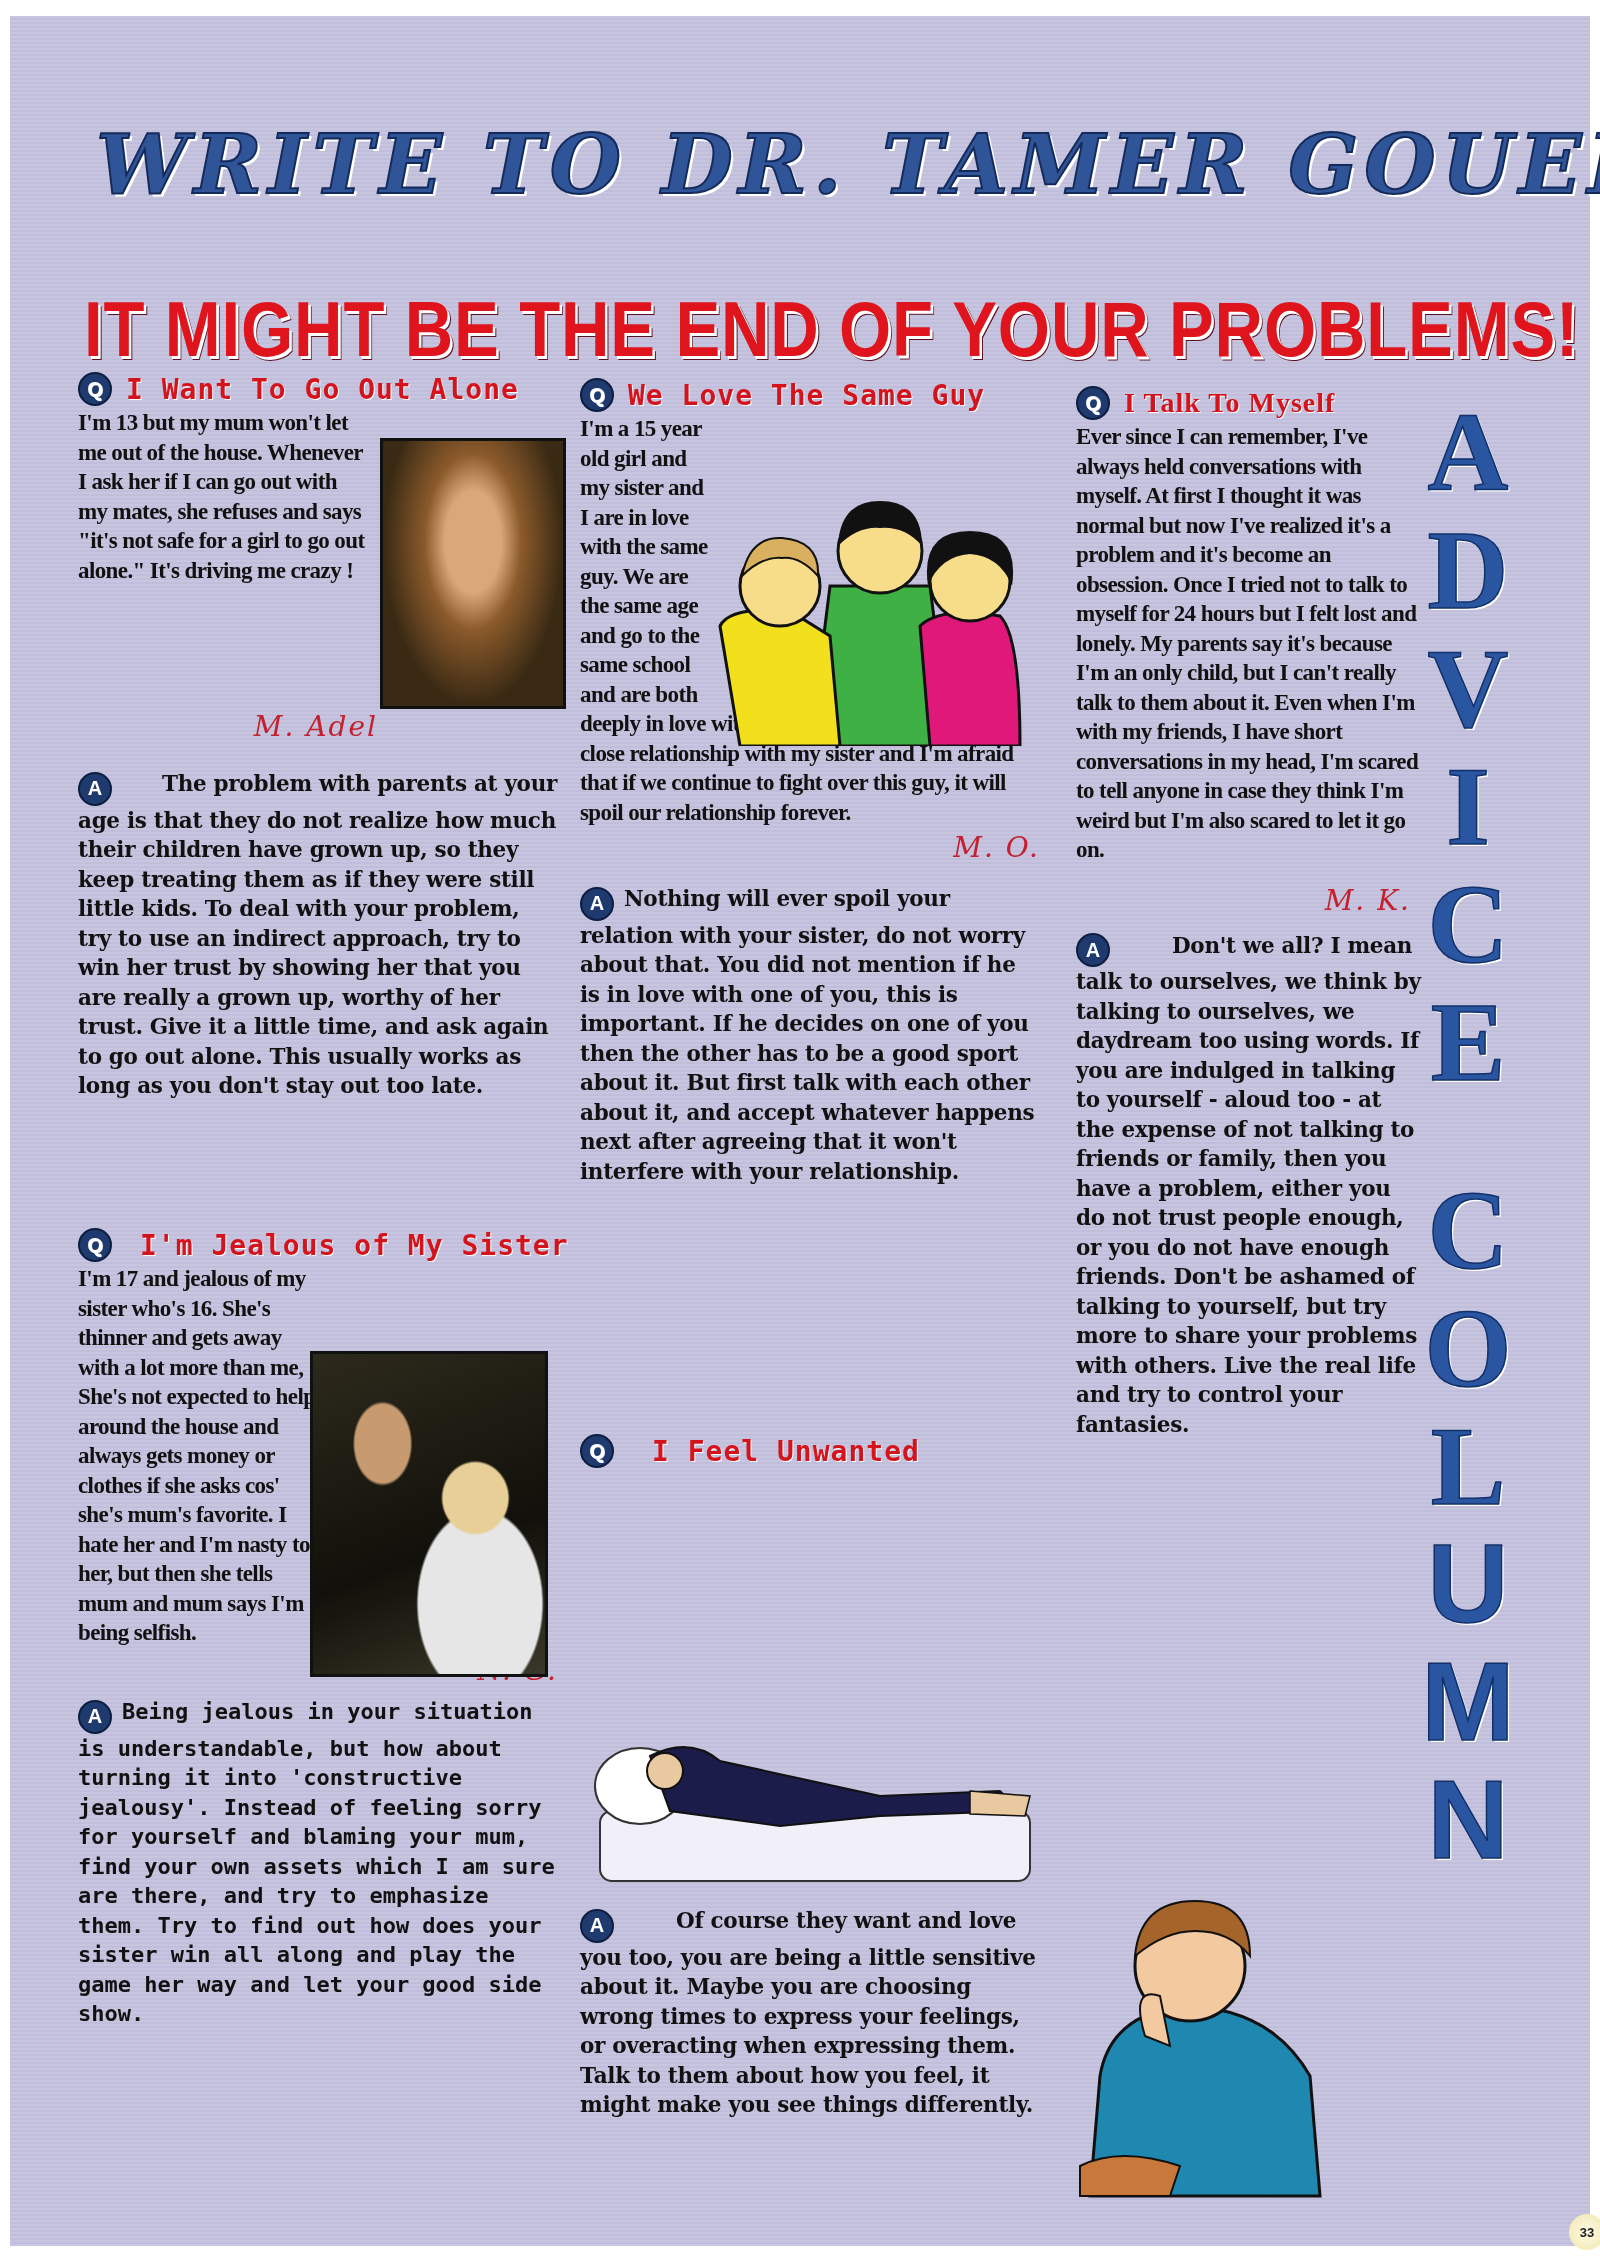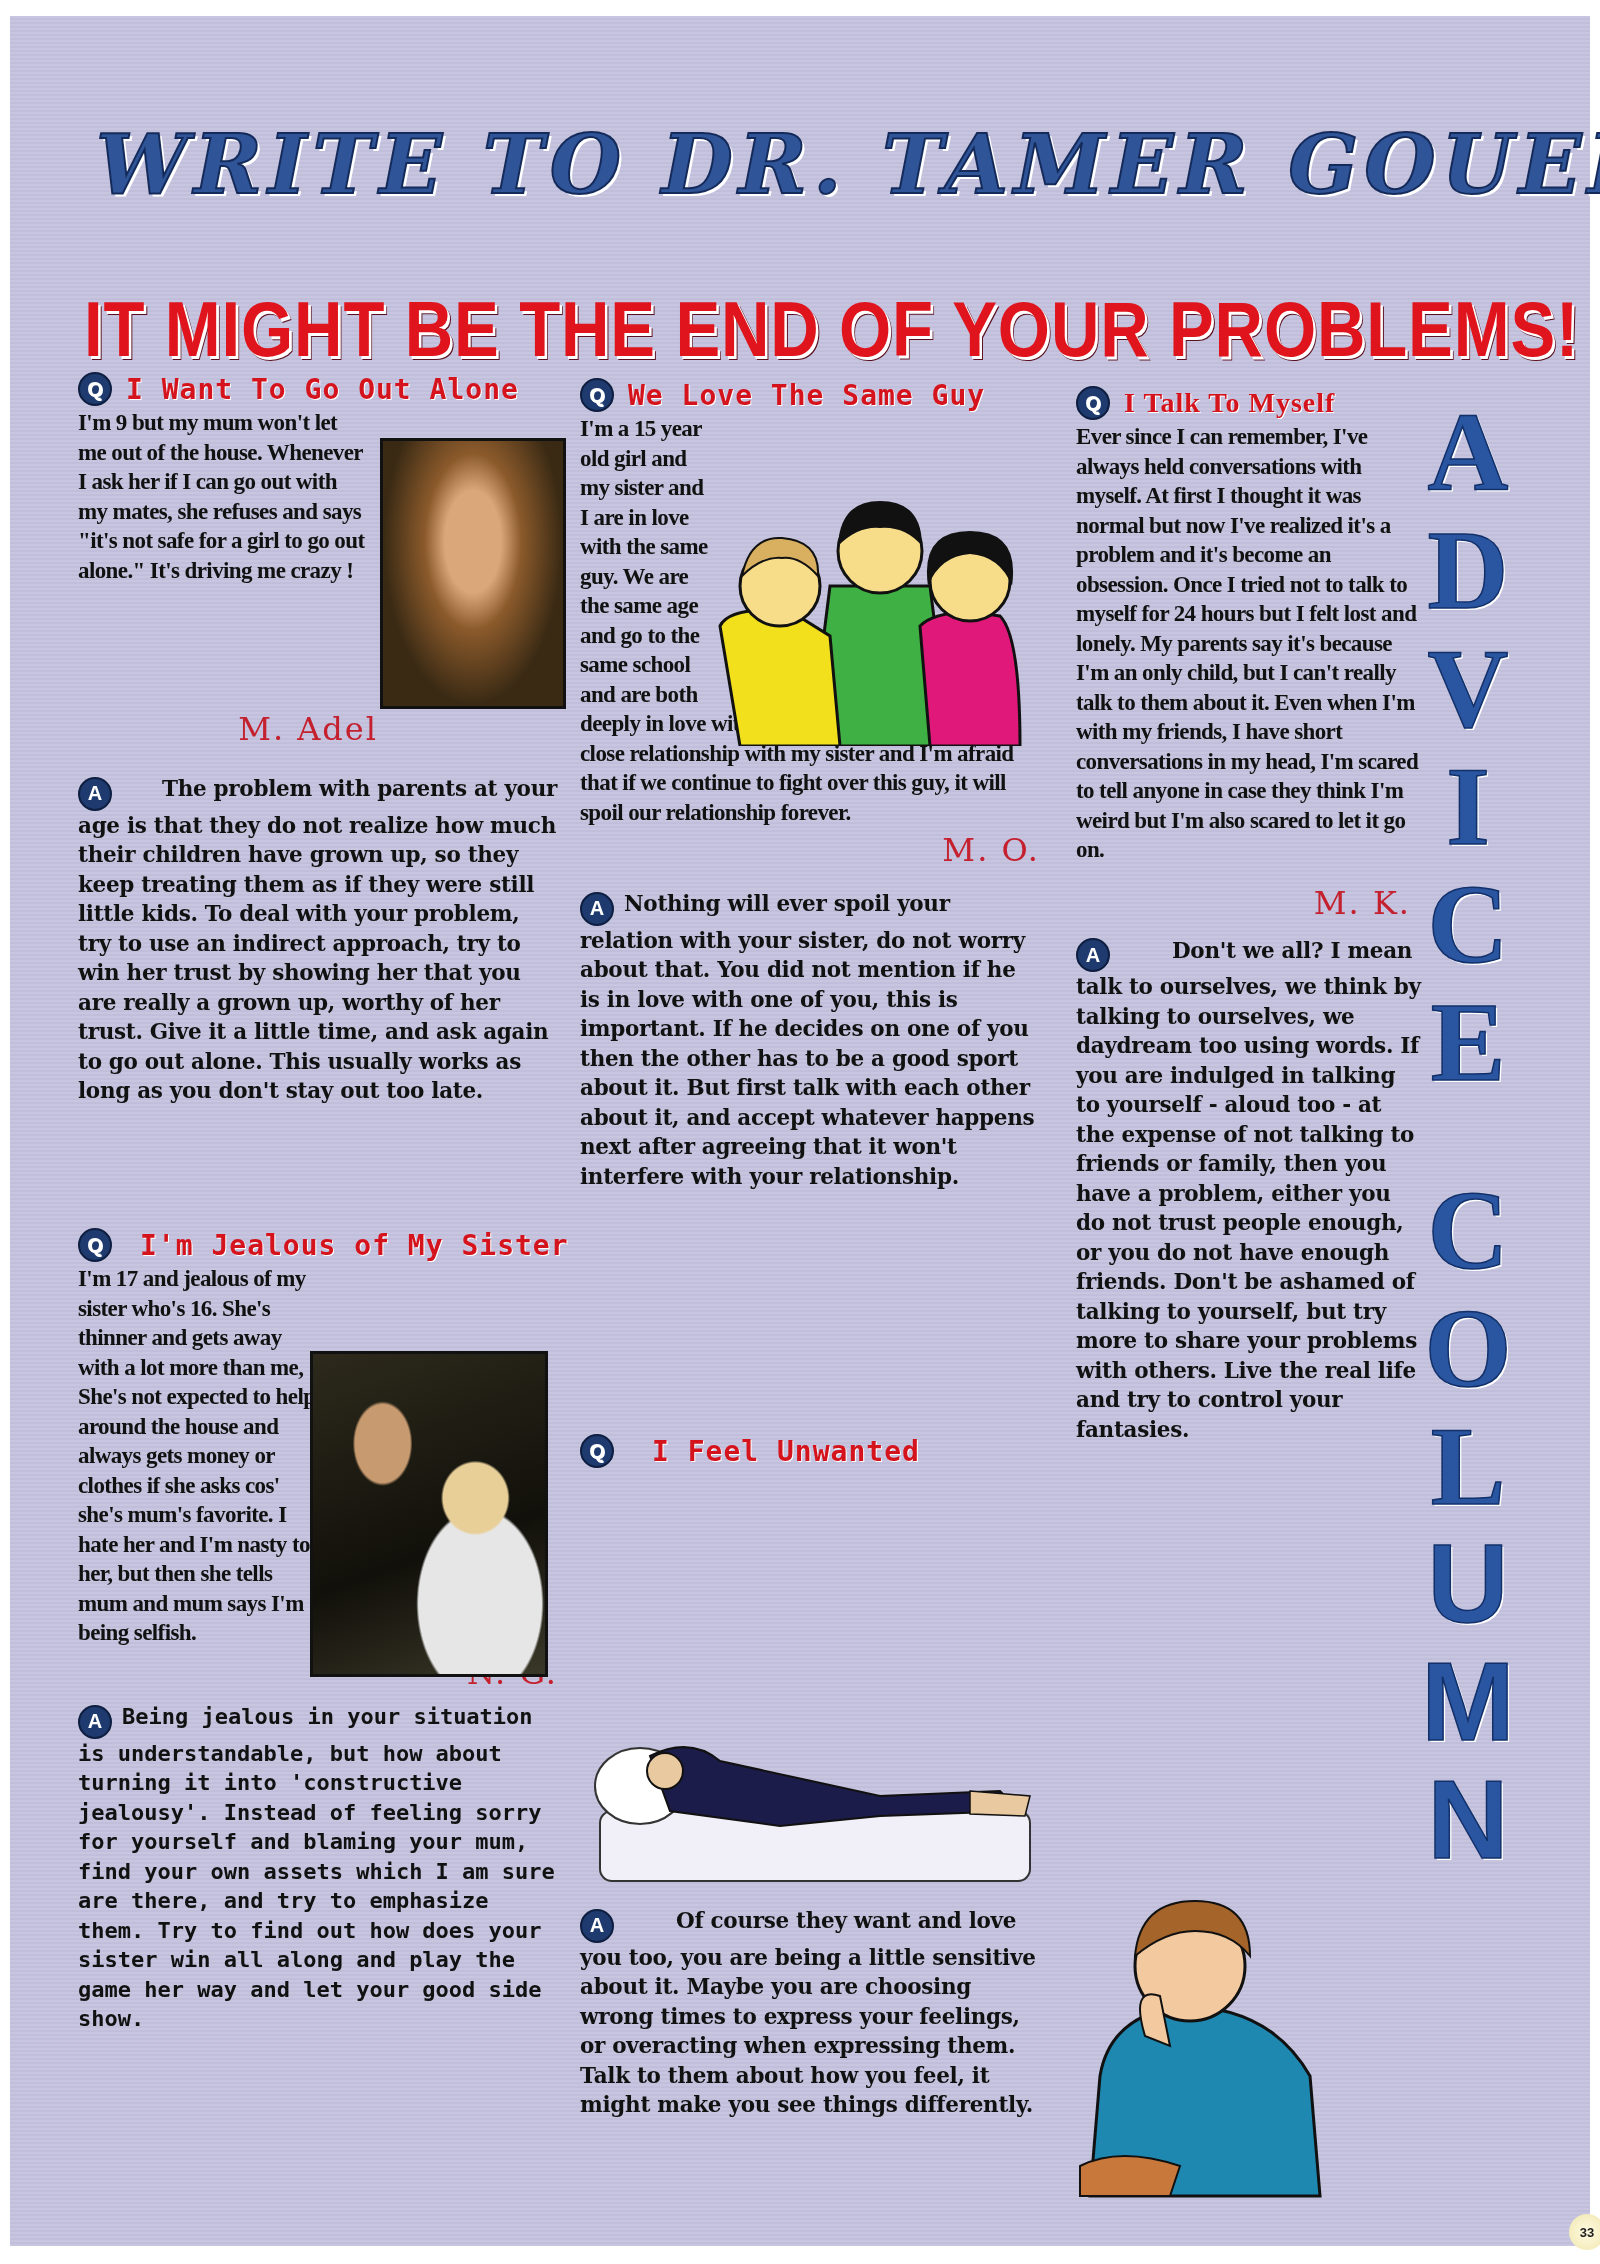--- a/index.html
+++ b/index.html
@@ -42,21 +42,21 @@
   .letter {
     font-family: "Liberation Serif", serif; font-weight: bold; font-size: 23px;
     line-height: 29.5px; color: #111; letter-spacing: -0.6px;
   }
   .answer {
     font-family: "DejaVu Serif", serif; font-weight: bold;
     font-size: 21.5px; line-height: 29.5px; color: #111; letter-spacing: -0.3px;
   }
   .answer .badge { display: inline-flex; vertical-align: -4px; margin-right: 10px; }
   .sig {
-    font-family: "DejaVu Serif", serif; font-size: 32px;
+    font-family: "DejaVu Serif", serif; font-style: italic; font-size: 28px;
     color: #c4202e; text-align: right; letter-spacing: 2px;
   }
   .photo { position: absolute; border: 3px solid #111; }
   .photo1 {
     left: 370px; top: 422px; width: 180px; height: 265px;
     background: radial-gradient(ellipse at 50% 38%, #d9a77a 0 22%, #8b5a2b 38%, #3a2a14 70%),
                 linear-gradient(#6b5a2b, #2a2010);
   }
   .photo2 {
     left: 300px; top: 1335px; width: 232px; height: 320px;
@@ -88,21 +88,21 @@
 <div class="page">
 
   <div class="headline">WRITE TO DR. TAMER GOUELI</div>
   <div class="banner">IT MIGHT BE THE END OF YOUR PROBLEMS!</div>
 
   <div class="col" style="left:68px; top:356px; width:480px;">
     <div class="q-title">
       <span class="badge">Q</span>
       <span>I Want To Go Out Alone</span>
     </div>
-    <div class="letter" style="width:290px; height:300px;">I'm 9 but my mum won't let me out of the house. Whenever I ask her if I can go out with my mates, she refuses and says "it's not safe for a girl to go out alone." It's driving me crazy !</div>
+    <div class="letter" style="width:290px; height:300px;">I'm 13 but my mum won't let me out of the house. Whenever I ask her if I can go out with my mates, she refuses and says "it's not safe for a girl to go out alone." It's driving me crazy !</div>
     <div class="sig" style="width:300px; margin-top:2px;">M. Adel</div>
     <div class="answer" style="margin-top:26px;">
       <span class="badge">A</span><span style="padding-left:40px;">The problem with parents at your age is that they do not realize how much their children have grown up, so they keep treating them as if they were still little kids. To deal with your problem, try to use an indirect approach, try to win her trust by showing her that you are really a grown up, worthy of her trust. Give it a little time, and ask again to go out alone. This usually works as long as you don't stay out too late.</span>
     </div>
   </div>
   <div class="photo photo1"></div>
 
   <div class="col" style="left:68px; top:1212px; width:480px;">
     <div class="q-title">
       <span class="badge">Q</span>

